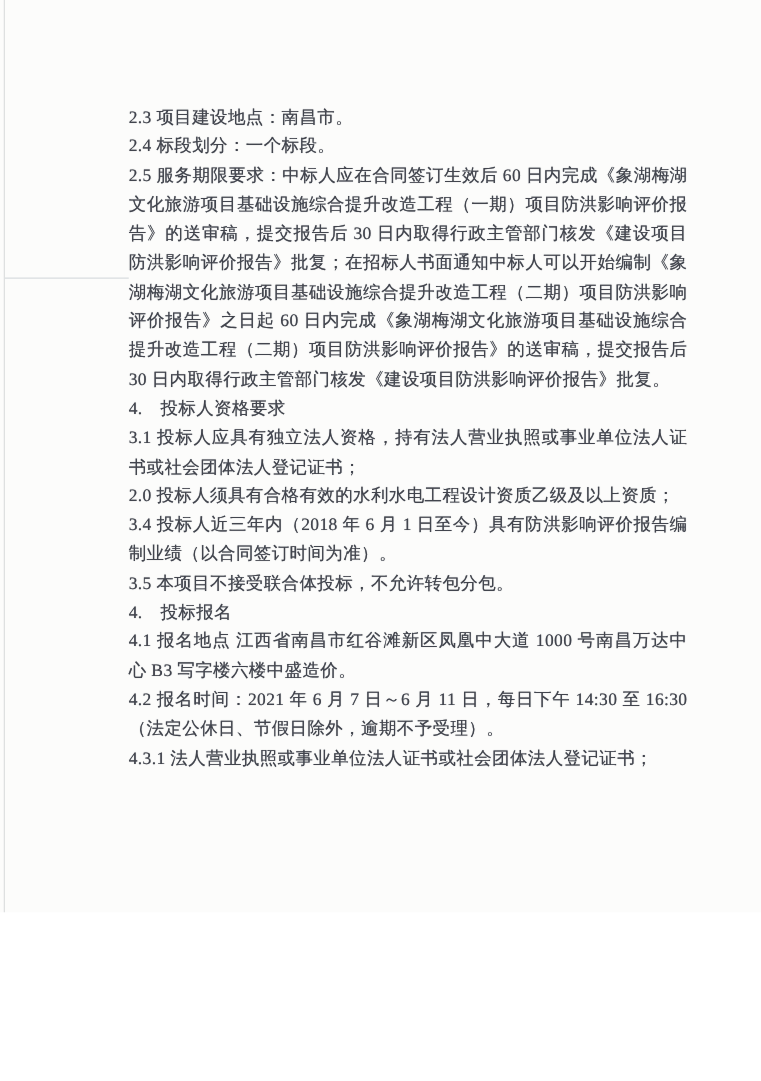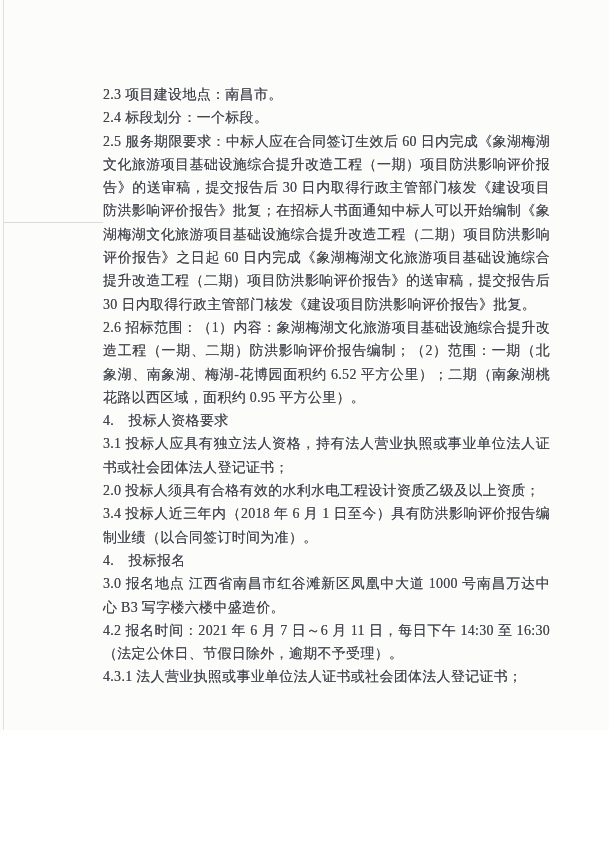--- a/index.html
+++ b/index.html
@@ -56,23 +56,23 @@
 </head>
 <body>
 
 <div class="page" style="background: rgb(252, 252, 251);">
   <div class="edge-line" style="background: rgb(214, 216, 218);"></div>
   <div class="fold-line" style="background: rgb(216, 220, 223);"></div>
   <div class="text-block" style="color: rgb(66, 69, 78);">
       <p class="para">2.3 项目建设地点：南昌市。</p>
       <p class="para">2.4 标段划分：一个标段。</p>
       <p class="para">2.5 服务期限要求：中标人应在合同签订生效后 60 日内完成《象湖梅湖文化旅游项目基础设施综合提升改造工程（一期）项目防洪影响评价报告》的送审稿，提交报告后 30 日内取得行政主管部门核发《建设项目防洪影响评价报告》批复；在招标人书面通知中标人可以开始编制《象湖梅湖文化旅游项目基础设施综合提升改造工程（二期）项目防洪影响评价报告》之日起 60 日内完成《象湖梅湖文化旅游项目基础设施综合提升改造工程（二期）项目防洪影响评价报告》的送审稿，提交报告后 30 日内取得行政主管部门核发《建设项目防洪影响评价报告》批复。</p>
-      <p class="para">2.6 招标范围：（1）内容：象湖梅湖文化旅游项目基础设施综合提升改造工程（一期、二期）防洪影响评价报告编制；（2）范围：一期（北象湖、南象湖、梅湖-花博园面积约 6.52 平方公里）；二期（南象湖桃花路以西区域，面积约 0.95 平方公里）。</p>
       <p class="para">4.　投标人资格要求</p>
       <p class="para">3.1 投标人应具有独立法人资格，持有法人营业执照或事业单位法人证书或社会团体法人登记证书；</p>
       <p class="para">2.0 投标人须具有合格有效的水利水电工程设计资质乙级及以上资质；</p>
       <p class="para">3.4 投标人近三年内（2018 年 6 月 1 日至今）具有防洪影响评价报告编制业绩（以合同签订时间为准）。</p>
+      <p class="para">3.5 本项目不接受联合体投标，不允许转包分包。</p>
       <p class="para">4.　投标报名</p>
-      <p class="para">3.0 报名地点 江西省南昌市红谷滩新区凤凰中大道 1000 号南昌万达中心 B3 写字楼六楼中盛造价。</p>
+      <p class="para">4.1 报名地点 江西省南昌市红谷滩新区凤凰中大道 1000 号南昌万达中心 B3 写字楼六楼中盛造价。</p>
       <p class="para">4.2 报名时间：2021 年 6 月 7 日～6 月 11 日，每日下午 14:30 至 16:30（法定公休日、节假日除外，逾期不予受理）。</p>
       <p class="para">4.3.1 法人营业执照或事业单位法人证书或社会团体法人登记证书；</p>
     </div>
 </div>
 
 </body></html>

